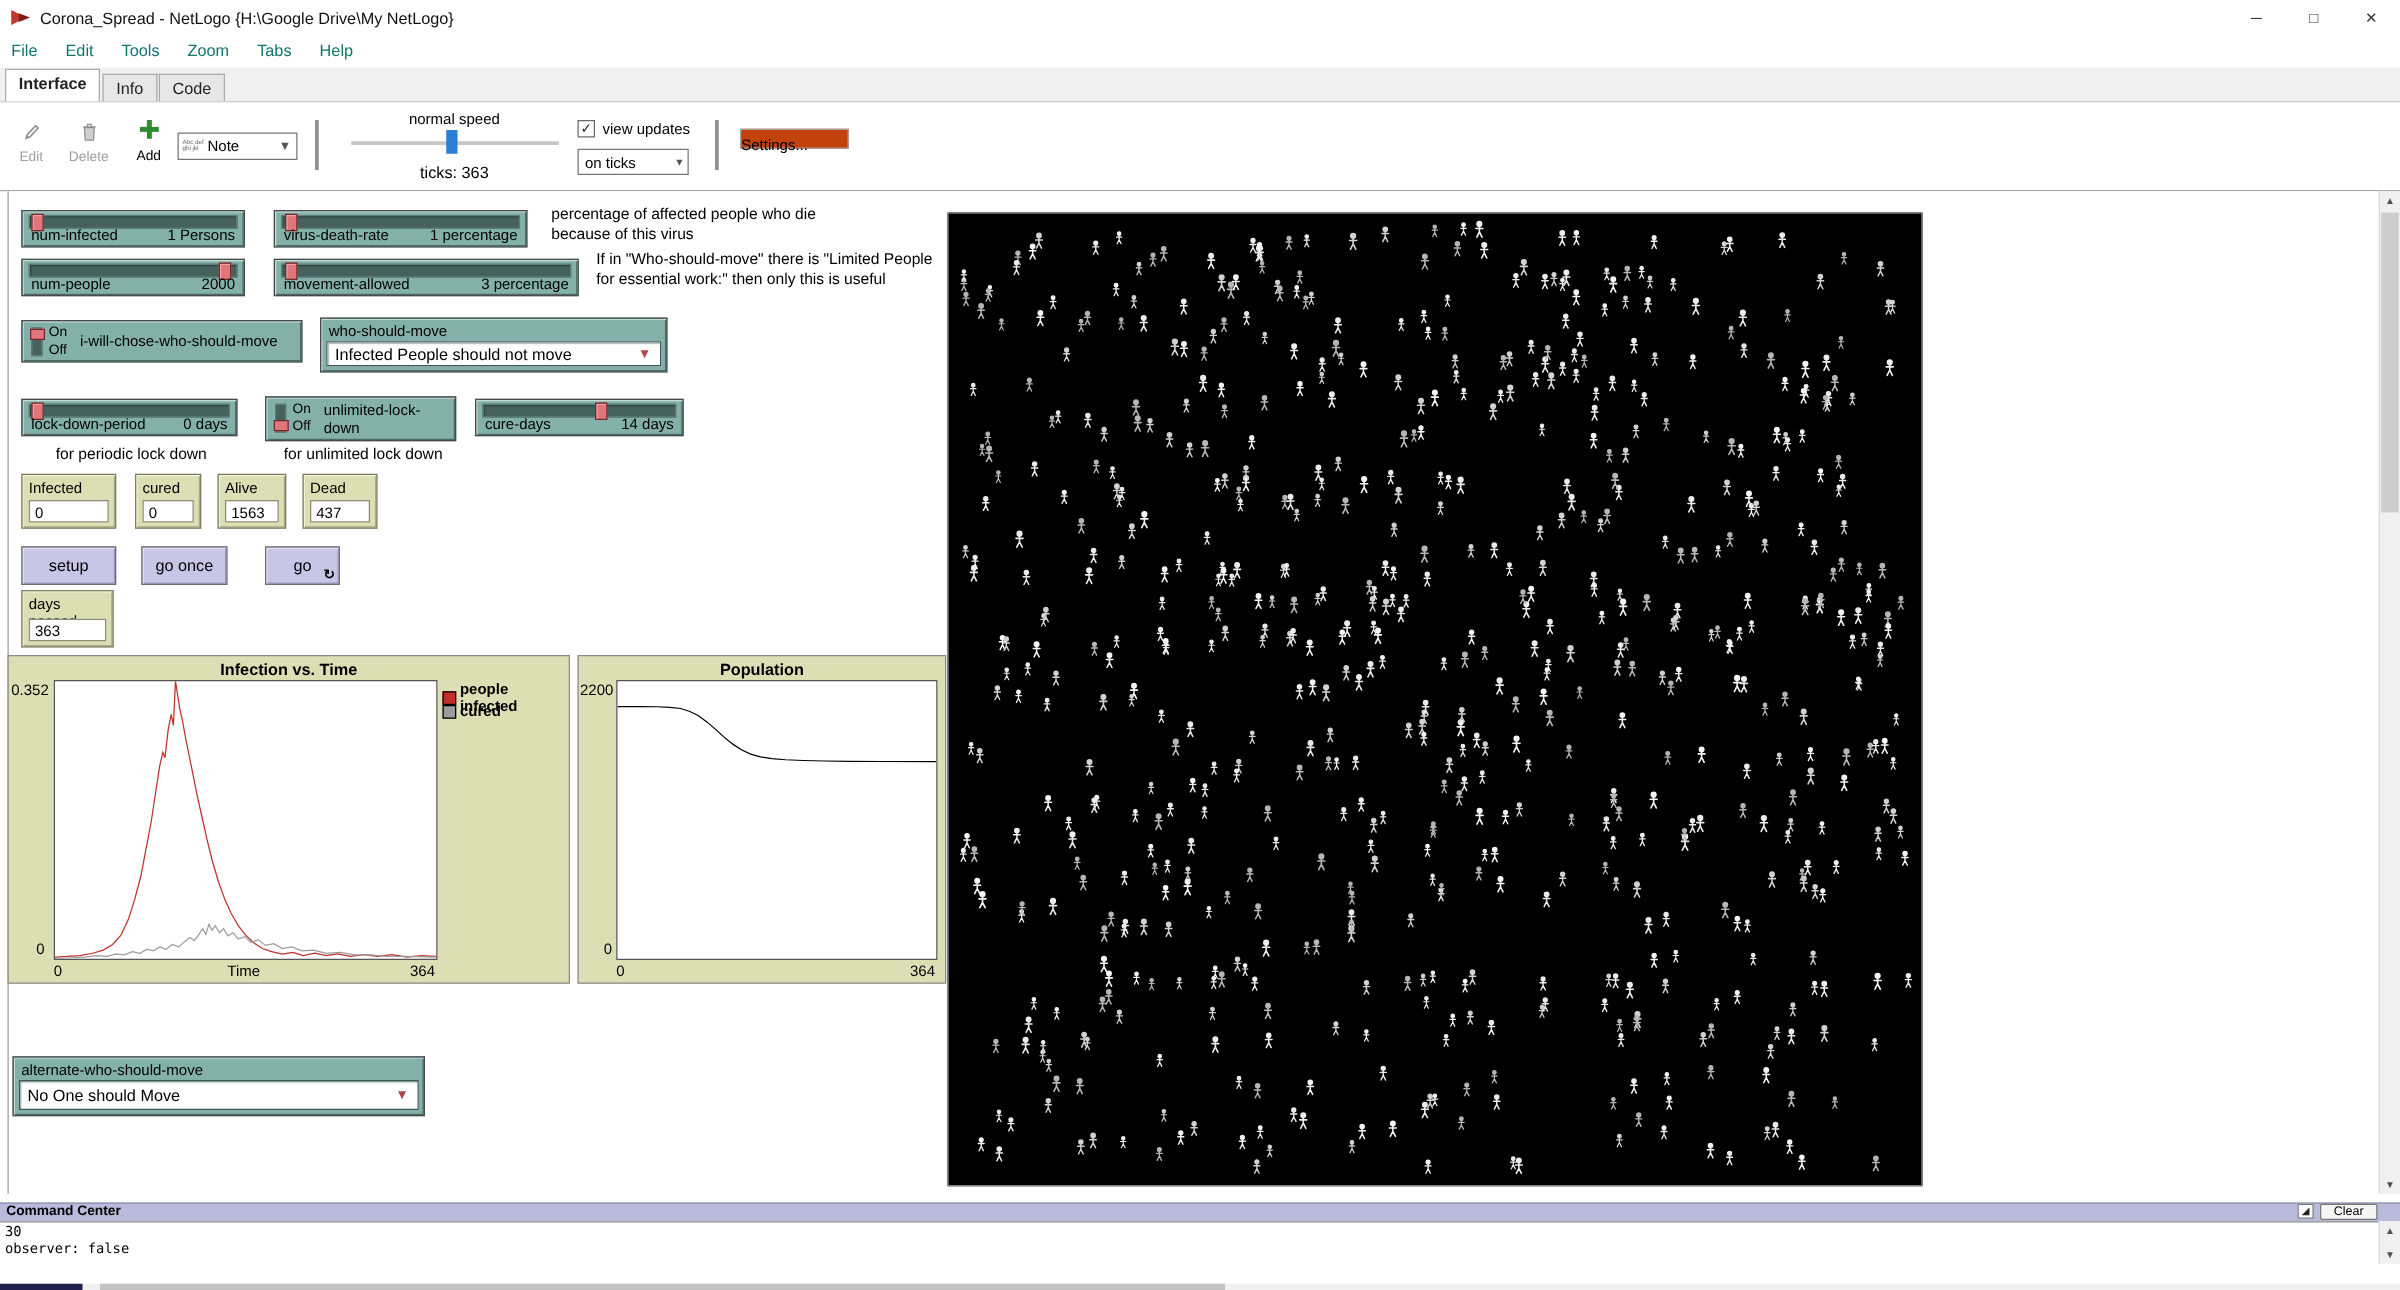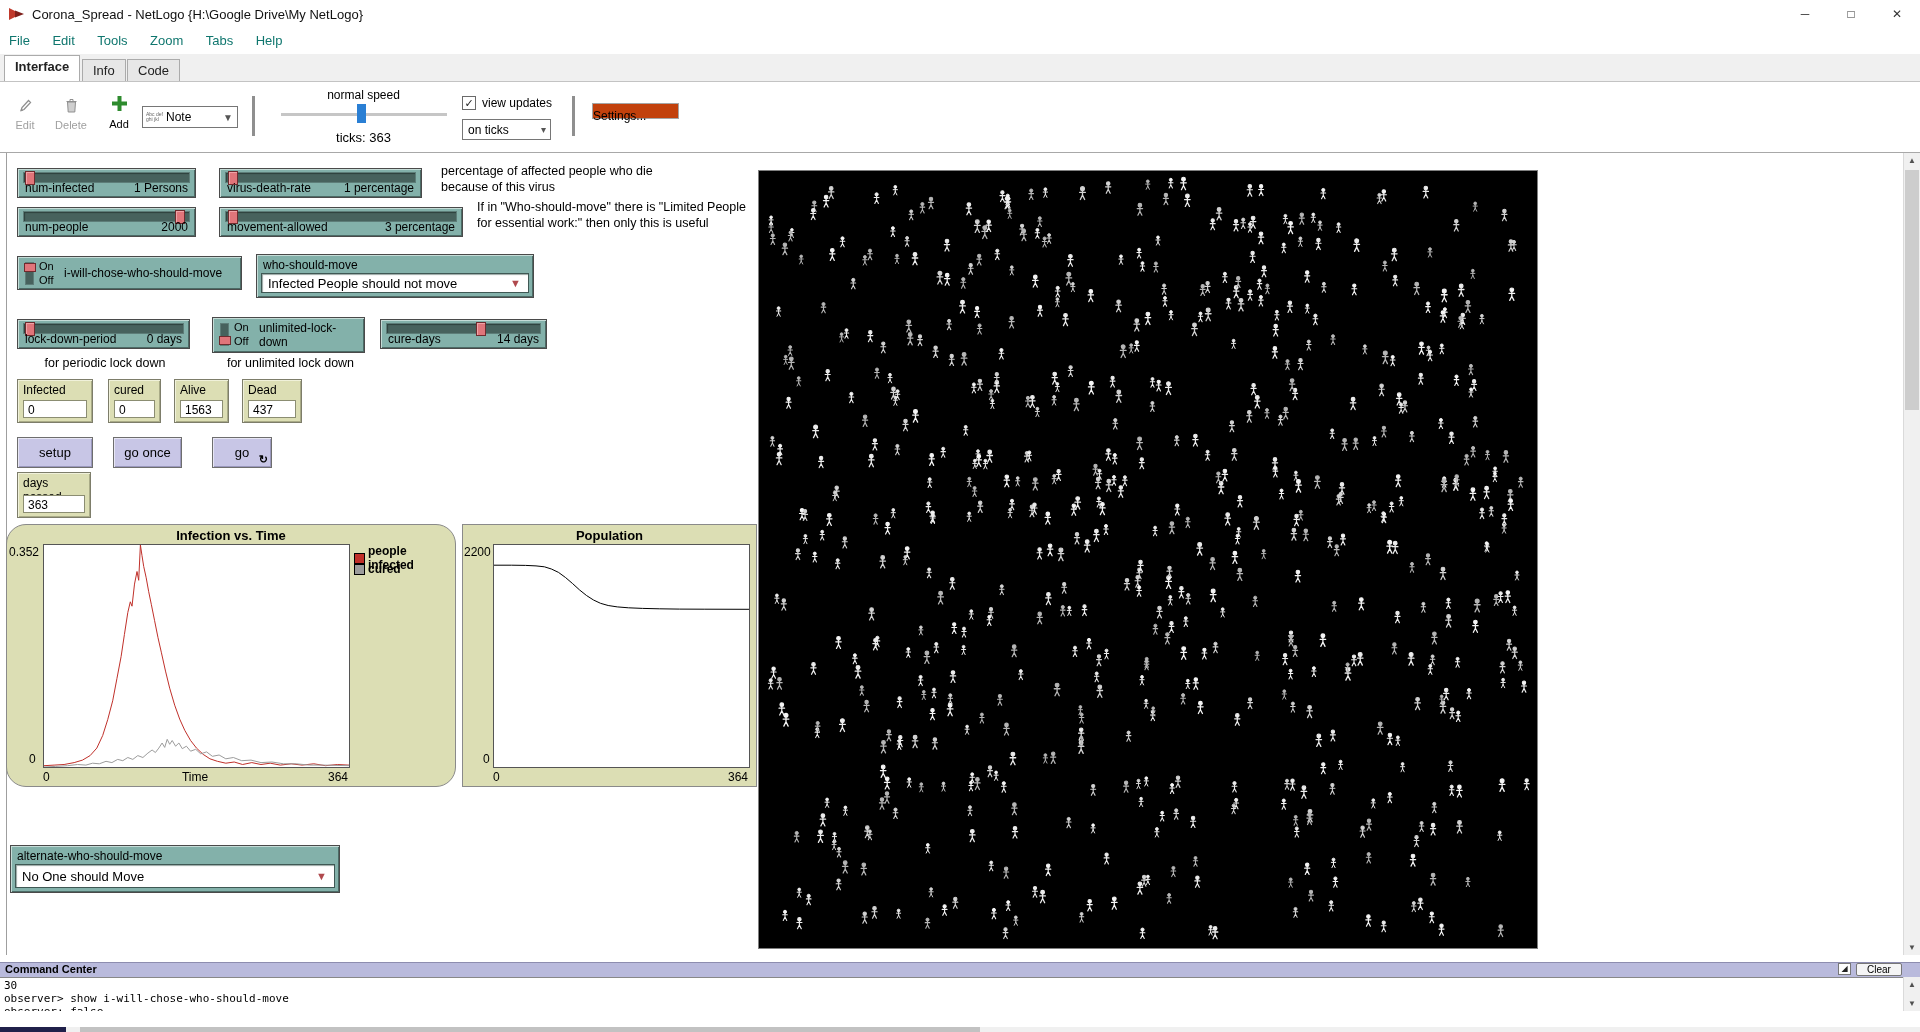--- a/index.html
+++ b/index.html
@@ -286,21 +286,21 @@
   <div class="nlbutton" style="left:212px; top:437px; width:60px; height:31px;">
     <span>go</span>
     <span class="forever-ic">↻</span>
   </div>
 
   <div class="monitor" style="left:17px; top:472px; width:74px; height:46px;">
     <div class="mon-label">days passed</div>
     <div class="mon-field" style="top:22px;">363</div>
   </div>
 
-  <div class="plot" style="left:6px; top:524px; width:450px; height:263px;border-radius:20px;">
+  <div class="plot" style="left:6px; top:524px; width:450px; height:263px;">
     <div class="plot-title">Infection vs. Time</div>
     <div class="ylab" style="left:2px; top:20px;">0.352</div>
     <div class="ylab" style="left:22px; top:227px;">0</div>
     <div class="plot-area" style="left:36px; top:19px; width:307px; height:224px;">
       <svg id="plot1-svg" width="305" height="222">
           <polyline points="0.0,220.7 10.1,220.1 20.1,219.5 30.2,217.6 38.5,215.1 46.1,210.6 52.8,203.1 58.7,190.5 63.7,174.7 68.7,155.8 72.9,133.7 77.1,111.6 80.4,89.6 83.8,67.5 86.3,56.8 88.0,61.2 90.5,39.1 93.0,26.5 94.7,35.3 96.4,0.0 98.0,10.7 99.7,21.4 102.2,32.8 104.7,46.7 107.3,59.3 110.6,75.7 114.0,92.7 117.3,107.2 121.5,126.1 125.7,143.2 130.7,160.2 135.7,174.1 140.8,185.4 146.6,195.5 152.5,203.1 159.2,209.4 165.9,213.8 173.4,216.3 181.8,218.2 190.2,217.0 198.6,219.5 207.8,217.6 217.0,219.5 226.2,218.2 236.3,220.1 247.2,218.8 258.1,220.1 269.8,218.8 281.5,220.7 293.3,219.5 305.0,220.1" fill="none" stroke="#c0302a" stroke-width="1"></polyline>
           <polyline points="0.0,222.0 11.7,221.4 23.5,220.7 33.5,219.5 41.9,220.1 48.6,218.2 55.3,218.8 62.0,216.3 67.9,217.6 73.7,214.4 78.8,215.7 83.8,212.5 88.8,214.4 93.8,210.6 98.9,212.5 103.9,208.1 108.1,205.0 111.4,207.5 114.8,203.1 118.1,198.0 120.7,202.4 123.2,194.3 125.7,199.3 128.2,195.5 131.6,201.2 134.9,198.0 138.3,203.7 142.4,201.2 146.6,206.2 151.7,204.3 156.7,208.8 162.6,206.9 168.4,211.3 175.1,210.0 181.8,213.8 189.4,212.5 197.7,215.7 207.0,215.1 217.0,217.6 227.9,217.0 239.6,218.8 252.2,218.8 265.6,220.1 279.9,220.1 305.0,220.7" fill="none" stroke="#9c9c9c" stroke-width="1"></polyline>
         </svg>
     </div>
     <div class="xlab" style="left:36px; top:245px;">0</div>
@@ -1034,21 +1034,20 @@
     <div class="scroll-arrow" style="bottom:0;">▼</div>
   </div>
 
   <div class="cc-header">
     <span>Command Center</span>
   </div>
   <div class="cc-locbtn">◢</div>
   <div class="cc-clear">Clear</div>
   <div class="cc-output">
     <div>30</div>
-    <div>observer&gt; show i-will-chose-who-should-move</div>
     <div>observer: false</div>
   </div>
   <div class="vscroll" style="left:1903px; top:977px; width:17px; height:34px;">
     <div class="scroll-arrow" style="top:0;">▲</div>
     <div class="scroll-arrow" style="bottom:0;">▼</div>
   </div>
   <div class="cc-input">
     <div class="cc-prompt">observer&gt;</div>
     <div class="cc-histbtn">▼</div>
   </div>

